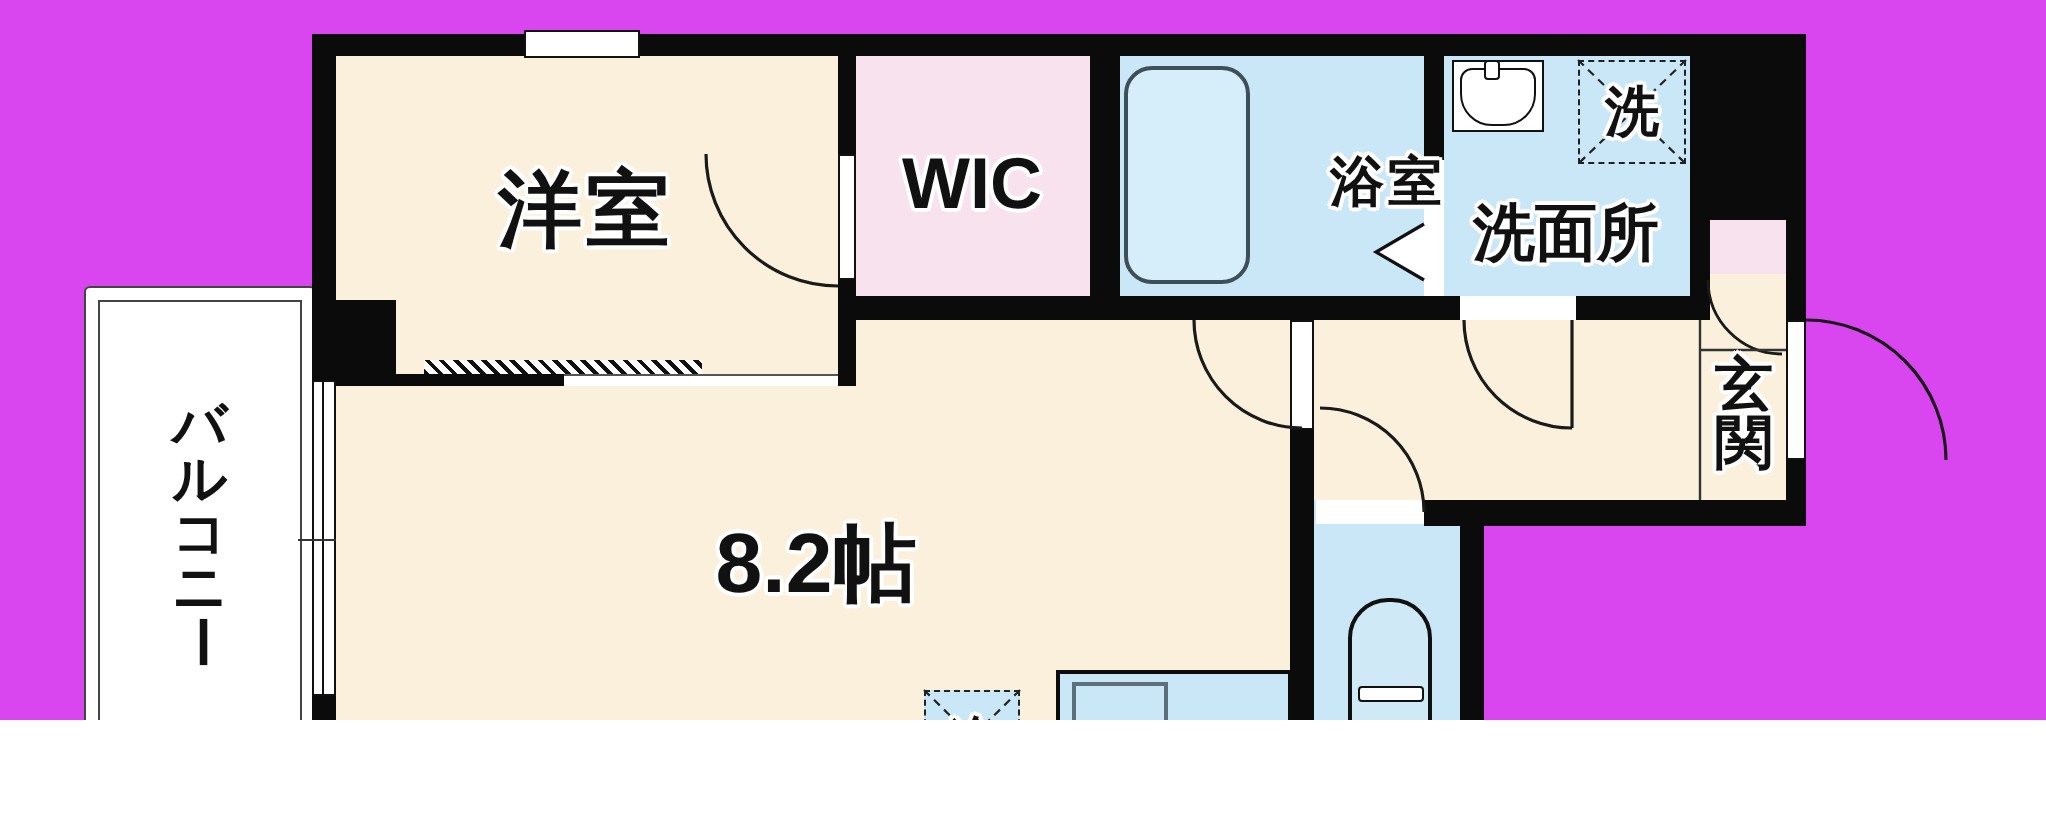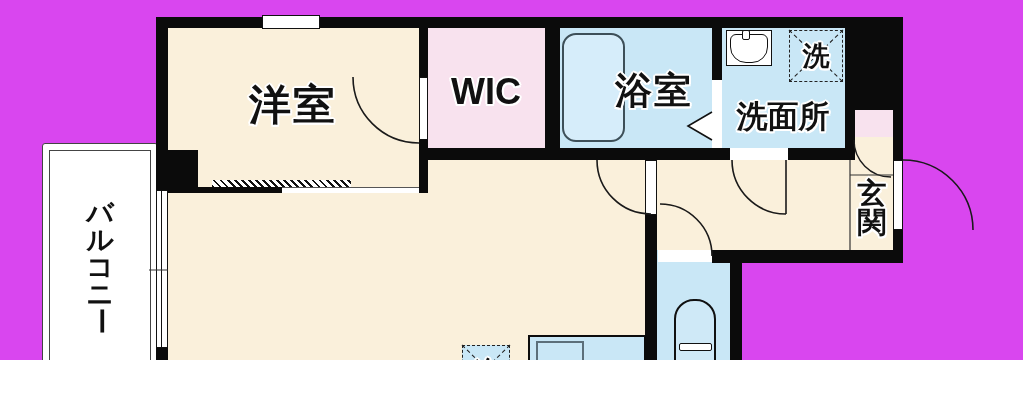--- a/index.html
+++ b/index.html
@@ -112,24 +112,25 @@
     <line x1="843" y1="30" x2="789" y2="82" stroke="#222" stroke-width="1.1" stroke-dasharray="4 3"></line>
     <line x1="462" y1="345" x2="510" y2="392" stroke="#222" stroke-width="1.1" stroke-dasharray="4 3"></line>
     <line x1="510" y1="345" x2="462" y2="392" stroke="#222" stroke-width="1.1" stroke-dasharray="4 3"></line>
   </svg>
 
   <div class="lbl" style="left:293px;top:105px;font-size:42px;line-height:48px;letter-spacing:2px;">
     <div>洋室</div>
   </div>
 
   <div class="lbl" style="left:408px;top:282px;font-size:46px;line-height:60px;">
+    <div style="font-size:42px;">8.2帖</div>
   </div>
 
   <div class="lbl" style="left:486px;top:92px;font-size:36px;">WIC</div>
-  <div class="lbl" style="left:654px;top:91px;font-size:37px;letter-spacing:2px;">浴室</div>
+  <div class="lbl" style="left:694px;top:91px;font-size:27px;letter-spacing:2px;">浴室</div>
   <div class="lbl" style="left:783px;top:117px;font-size:31px;">洗面所</div>
   <div class="lbl" style="left:816px;top:56px;font-size:27px;">洗</div>
   <div class="lbl" style="left:486px;top:368px;font-size:21px;">冷</div>
 
   <div class="lbl vstack" style="left:872px;top:208px;font-size:29px;line-height:30px;">
     <div>玄</div>
     <div>関</div>
   </div>
 
   <div class="lbl vstack" style="left:100px;top:267px;font-size:27px;line-height:29px;">

